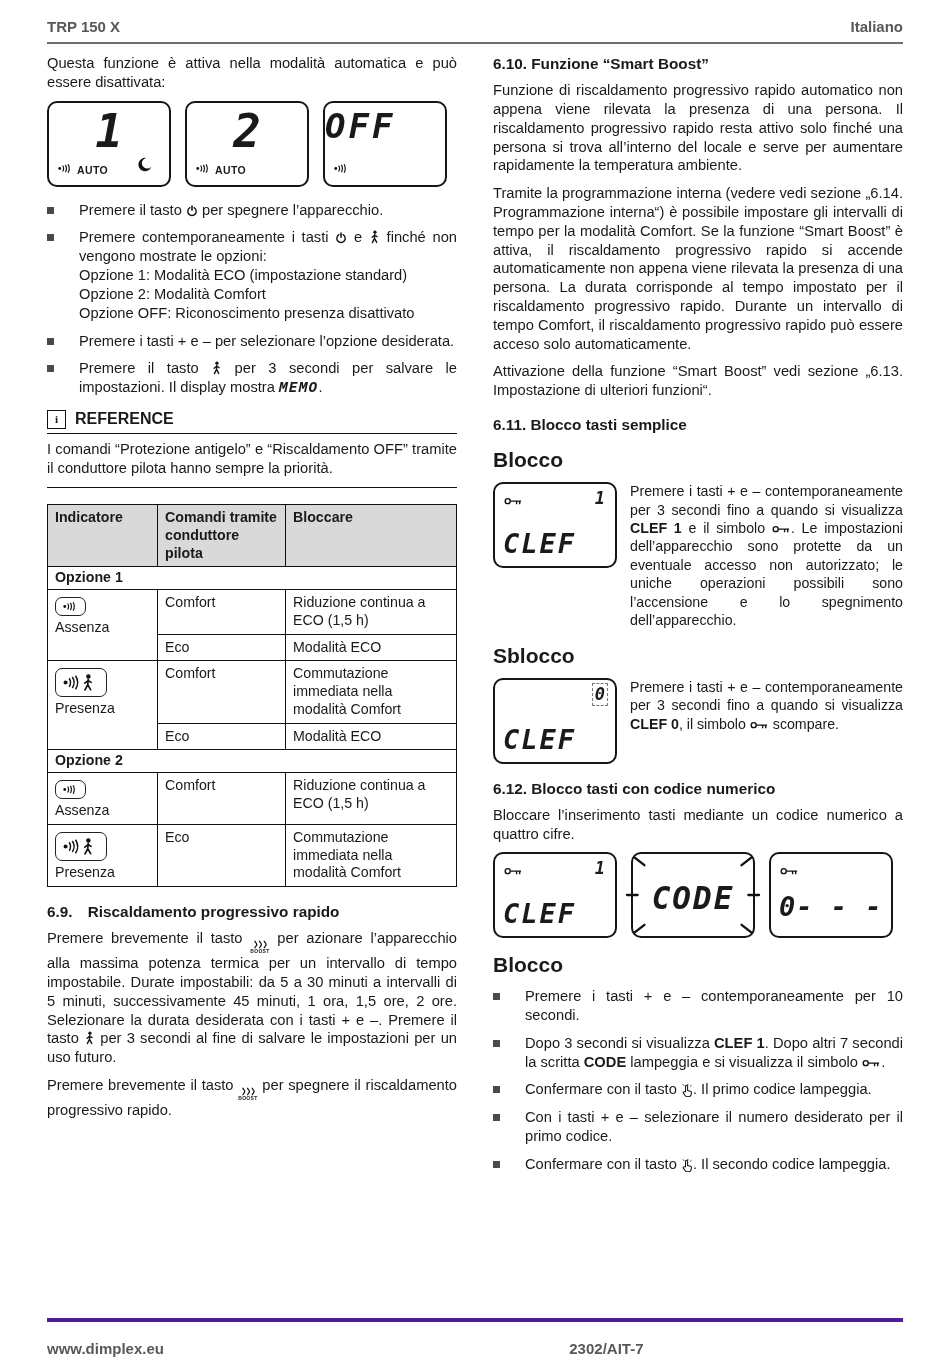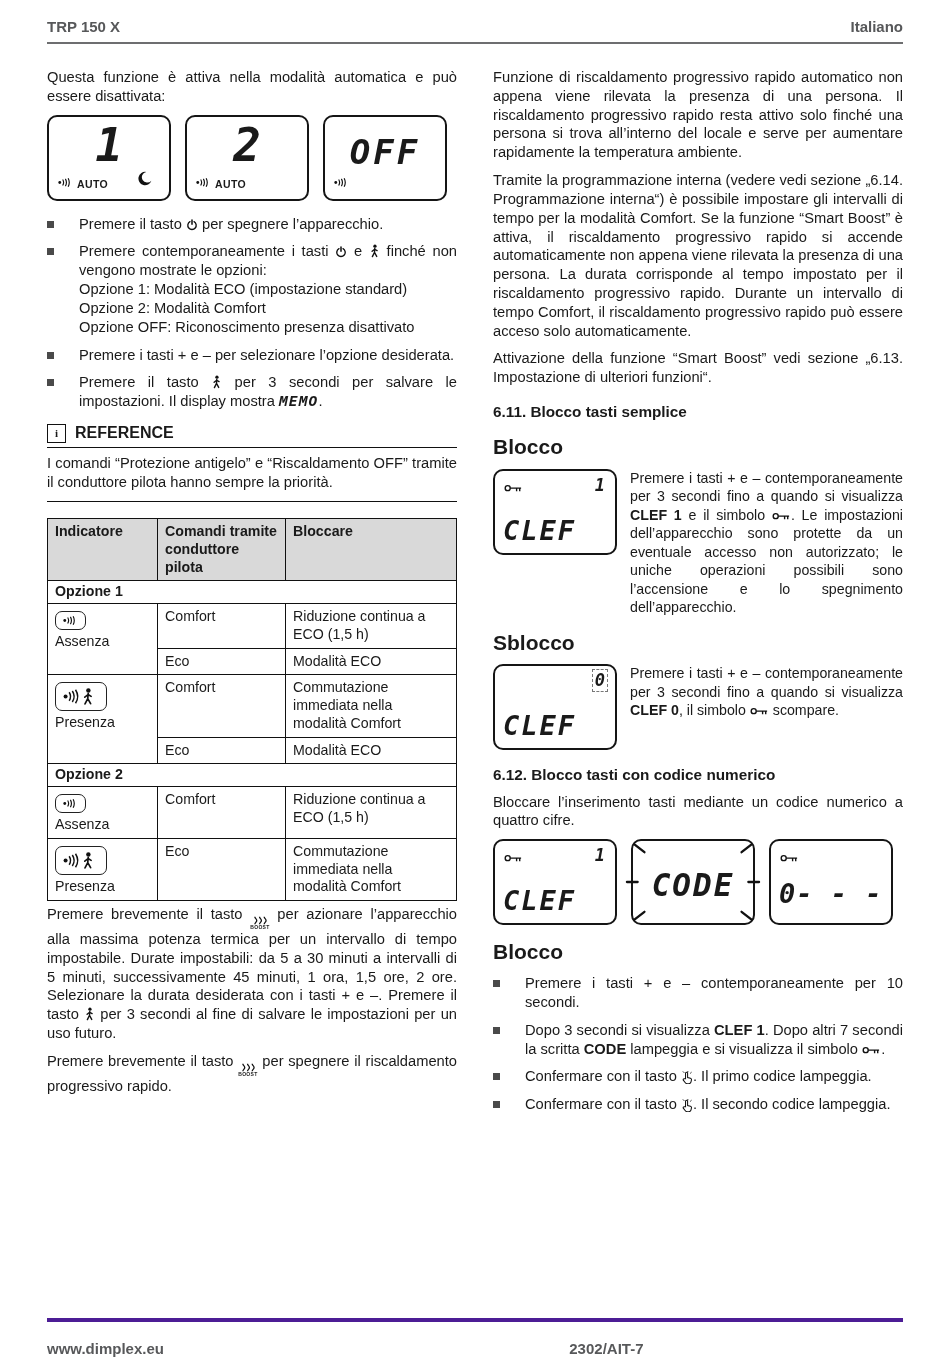--- a/index.html
+++ b/index.html
@@ -7,39 +7,39 @@
   .page{position:relative;width:950px;height:1369px;box-sizing:border-box;padding:18px 47px 0;overflow:hidden;}
 
   
   .hdr{display:flex;justify-content:space-between;color:#57585a;font-weight:bold;font-size:15px;
        padding-bottom:7px;border-bottom:2px solid #6d6e70;}
   .ftr{position:absolute;left:47px;right:47px;bottom:12px;border-top:4px solid #4c1d95;padding-top:18px;
        display:flex;color:#57585a;font-weight:bold;font-size:15px;}
   .ftr .fl{flex:1;text-align:left;} .ftr .fc{flex:1;text-align:right;} .ftr .fr{flex:1;text-align:left;}
 
   
-  .cols{display:flex;gap:36px;margin-top:24px;}
+  .cols{display:flex;gap:36px;margin-top:10px;}
   .col{width:410px;flex:none;font-size:14.7px;line-height:1.28;}
   p{margin:0 0 9px;text-align:justify;}
   h2{font-size:15.3px;font-weight:bold;margin:15px 0 8px;line-height:1.25;}
   h3{font-size:21px;font-weight:bold;margin:13px 0 8px;}
   b{font-weight:bold;}
 
   
   .bullet{display:flex;gap:25px;margin:0 0 9px;}
   .bmark{width:7px;height:7px;background:#4a4a4a;margin-top:6px;flex:none;}
   .btext{flex:1;text-align:justify;}
 
   
   .lcd-strip{display:flex;gap:14px;margin:4px 0 14px;}
   .lcd{position:relative;width:124px;height:86px;border:2.5px solid #151515;border-radius:10px;background:#fff;flex:none;box-sizing:border-box;}
   .seg{font-family:"DejaVu Sans Mono",monospace;font-style:italic;font-weight:bold;}
   .seg-inline{font-family:"DejaVu Sans Mono",monospace;font-style:italic;font-weight:bold;letter-spacing:1px;}
   .lcd .bigdigit{position:absolute;top:5px;left:0;right:0;text-align:center;font-size:46px;line-height:1;}
-  .lcd .bigword{position:absolute;top:18px;left:0;right:0;text-align:center;font-size:34px;letter-spacing:3px;line-height:1;}
+  .lcd .bigword{position:absolute;top:6px;left:0;right:0;text-align:left;font-size:34px;letter-spacing:3px;line-height:1;}
   .lcd .bottomleft{position:absolute;left:9px;bottom:7px;display:flex;align-items:flex-end;gap:4px;}
   .lcd .auto-label{font-size:10.5px;font-weight:bold;letter-spacing:.4px;}
   .lcd .moonpos{position:absolute;right:17px;bottom:8px;}
   .lcd .keypos{position:absolute;left:9px;top:8px;}
   .lcd .corner-digit{position:absolute;right:10px;top:6px;font-size:17px;line-height:1;}
   .lcd .corner-digit.flashdigit{outline:1.5px dashed #777;outline-offset:2px;}
   .lcd .main-clef{position:absolute;left:8px;bottom:9px;font-size:27px;letter-spacing:2px;line-height:1;}
   .lcd .main-code{position:absolute;left:0;right:0;bottom:22px;text-align:center;font-size:31px;letter-spacing:2px;line-height:1;}
   .lcd .main-zero{position:absolute;left:8px;bottom:16px;font-size:27px;letter-spacing:1px;line-height:1;}
   .rays{position:absolute;left:-8px;top:-8px;width:calc(100% + 16px);height:calc(100% + 16px);pointer-events:none;}
@@ -250,20 +250,21 @@
                   </svg>
                 </span>
               <div class="indlab">Presenza</div>
             </td>
             <td>Eco</td>
             <td>Commutazione immediata nella modalità Comfort</td>
           </tr>
         </tbody>
       </table>
 
+      <h2>6.9. Riscaldamento progressivo rapido</h2>
       <p>Premere brevemente il tasto <span class="inline-icon ic-boost">
             <svg viewBox="0 0 15 9" width="14" height="9">
               <path d="M2 8.5C2 6.6 4 6.4 4 4.5 4 2.6 2 2.4 2 .5M7 8.5C7 6.6 9 6.4 9 4.5 9 2.6 7 2.4 7 .5M12 8.5c0-1.9 2-2.1 2-4 0-1.9-2-2.1-2-4" fill="none" stroke="#111" stroke-width="1.4"></path>
             </svg>
             <b class="bl">BOOST</b>
           </span> per azionare l’apparecchio alla massima potenza termica per un intervallo di tempo impostabile. Durate impostabili: da 5 a 30 minuti a intervalli di 5 minuti, successivamente 45 minuti, 1 ora, 1,5 ore, 2 ore. Selezionare la durata desiderata con i tasti + e –. Premere il tasto <span class="inline-icon ic-presence">
             <svg viewBox="0 0 12 15" width="11" height="14">
               <circle cx="6.5" cy="2.2" r="1.8" fill="#111"></circle>
               <path d="M6.3 4.6 6 9M6.2 5.6 3.4 7.8M6.2 5.6l2.6 1.5M6 9l-2.3 4.6M6 9l2.4 4.4" fill="none" stroke="#111" stroke-width="1.5" stroke-linecap="round"></path>
             </svg>
@@ -272,20 +273,21 @@
             <svg viewBox="0 0 15 9" width="14" height="9">
               <path d="M2 8.5C2 6.6 4 6.4 4 4.5 4 2.6 2 2.4 2 .5M7 8.5C7 6.6 9 6.4 9 4.5 9 2.6 7 2.4 7 .5M12 8.5c0-1.9 2-2.1 2-4 0-1.9-2-2.1-2-4" fill="none" stroke="#111" stroke-width="1.4"></path>
             </svg>
             <b class="bl">BOOST</b>
           </span> per spegnere il riscaldamento progressivo rapido.</p>
 
     </section>
 
     <section class="col">
 
+      <h2 style="margin-top:0">6.10. Funzione “Smart Boost”</h2>
       <p>Funzione di riscaldamento progressivo rapido automatico non appena viene rilevata la presenza di una persona. Il riscaldamento progressivo rapido resta attivo solo finché una persona si trova all’interno del locale e serve per aumentare rapidamente la temperatura ambiente.</p>
       <p>Tramite la programmazione interna (vedere vedi sezione „6.14. Programmazione interna“) è possibile impostare gli intervalli di tempo per la modalità Comfort. Se la funzione “Smart Boost” è attiva, il riscaldamento progressivo rapido si accende automaticamente non appena viene rilevata la presenza di una persona. La durata corrisponde al tempo impostato per il riscaldamento progressivo rapido. Durante un intervallo di tempo Comfort, il riscaldamento progressivo rapido può essere acceso solo automaticamente.</p>
       <p>Attivazione della funzione “Smart Boost” vedi sezione „6.13. Impostazione di ulteriori funzioni“.</p>
 
       <h2>6.11. Blocco tasti semplice</h2>
 
       <h3>Blocco</h3>
       <div class="lockrow">
         <div class="lcd">
           <span class="keypos"><svg viewBox="0 0 22 10" width="19" height="9">
@@ -364,20 +366,24 @@
           <span class="bmark"></span>
           <span class="btext">Confermare con il tasto <span class="inline-icon ic-hand">
                 <svg viewBox="0 0 14 15" width="12" height="13">
                   <path d="M5.3 9V2.6a1.2 1.2 0 0 1 2.4 0v4.9l3.3 1c.9.3 1.4 1 1.2 1.9l-.5 2.2a2.7 2.7 0 0 1-2.6 2.1H7.3a3 3 0 0 1-2.5-1.3L2.7 10.6c-.5-.8.2-1.8 1.2-1.6z" fill="none" stroke="#111" stroke-width="1.2"></path>
                   <path d="M3.6 1.8 2.5.7M7.9 1.2 8 .1M11 2.5l1-.9" stroke="#111" stroke-width="1" fill="none" stroke-linecap="round"></path>
                 </svg>
               </span>. Il primo codice lampeggia.</span>
         </div>
         <div class="bullet">
           <span class="bmark"></span>
+          <span class="btext">Con i tasti + e – selezionare il numero desiderato per il primo codice.</span>
+        </div>
+        <div class="bullet">
+          <span class="bmark"></span>
           <span class="btext">Confermare con il tasto <span class="inline-icon ic-hand">
                 <svg viewBox="0 0 14 15" width="12" height="13">
                   <path d="M5.3 9V2.6a1.2 1.2 0 0 1 2.4 0v4.9l3.3 1c.9.3 1.4 1 1.2 1.9l-.5 2.2a2.7 2.7 0 0 1-2.6 2.1H7.3a3 3 0 0 1-2.5-1.3L2.7 10.6c-.5-.8.2-1.8 1.2-1.6z" fill="none" stroke="#111" stroke-width="1.2"></path>
                   <path d="M3.6 1.8 2.5.7M7.9 1.2 8 .1M11 2.5l1-.9" stroke="#111" stroke-width="1" fill="none" stroke-linecap="round"></path>
                 </svg>
               </span>. Il secondo codice lampeggia.</span>
         </div>
       </div>
 
     </section>

